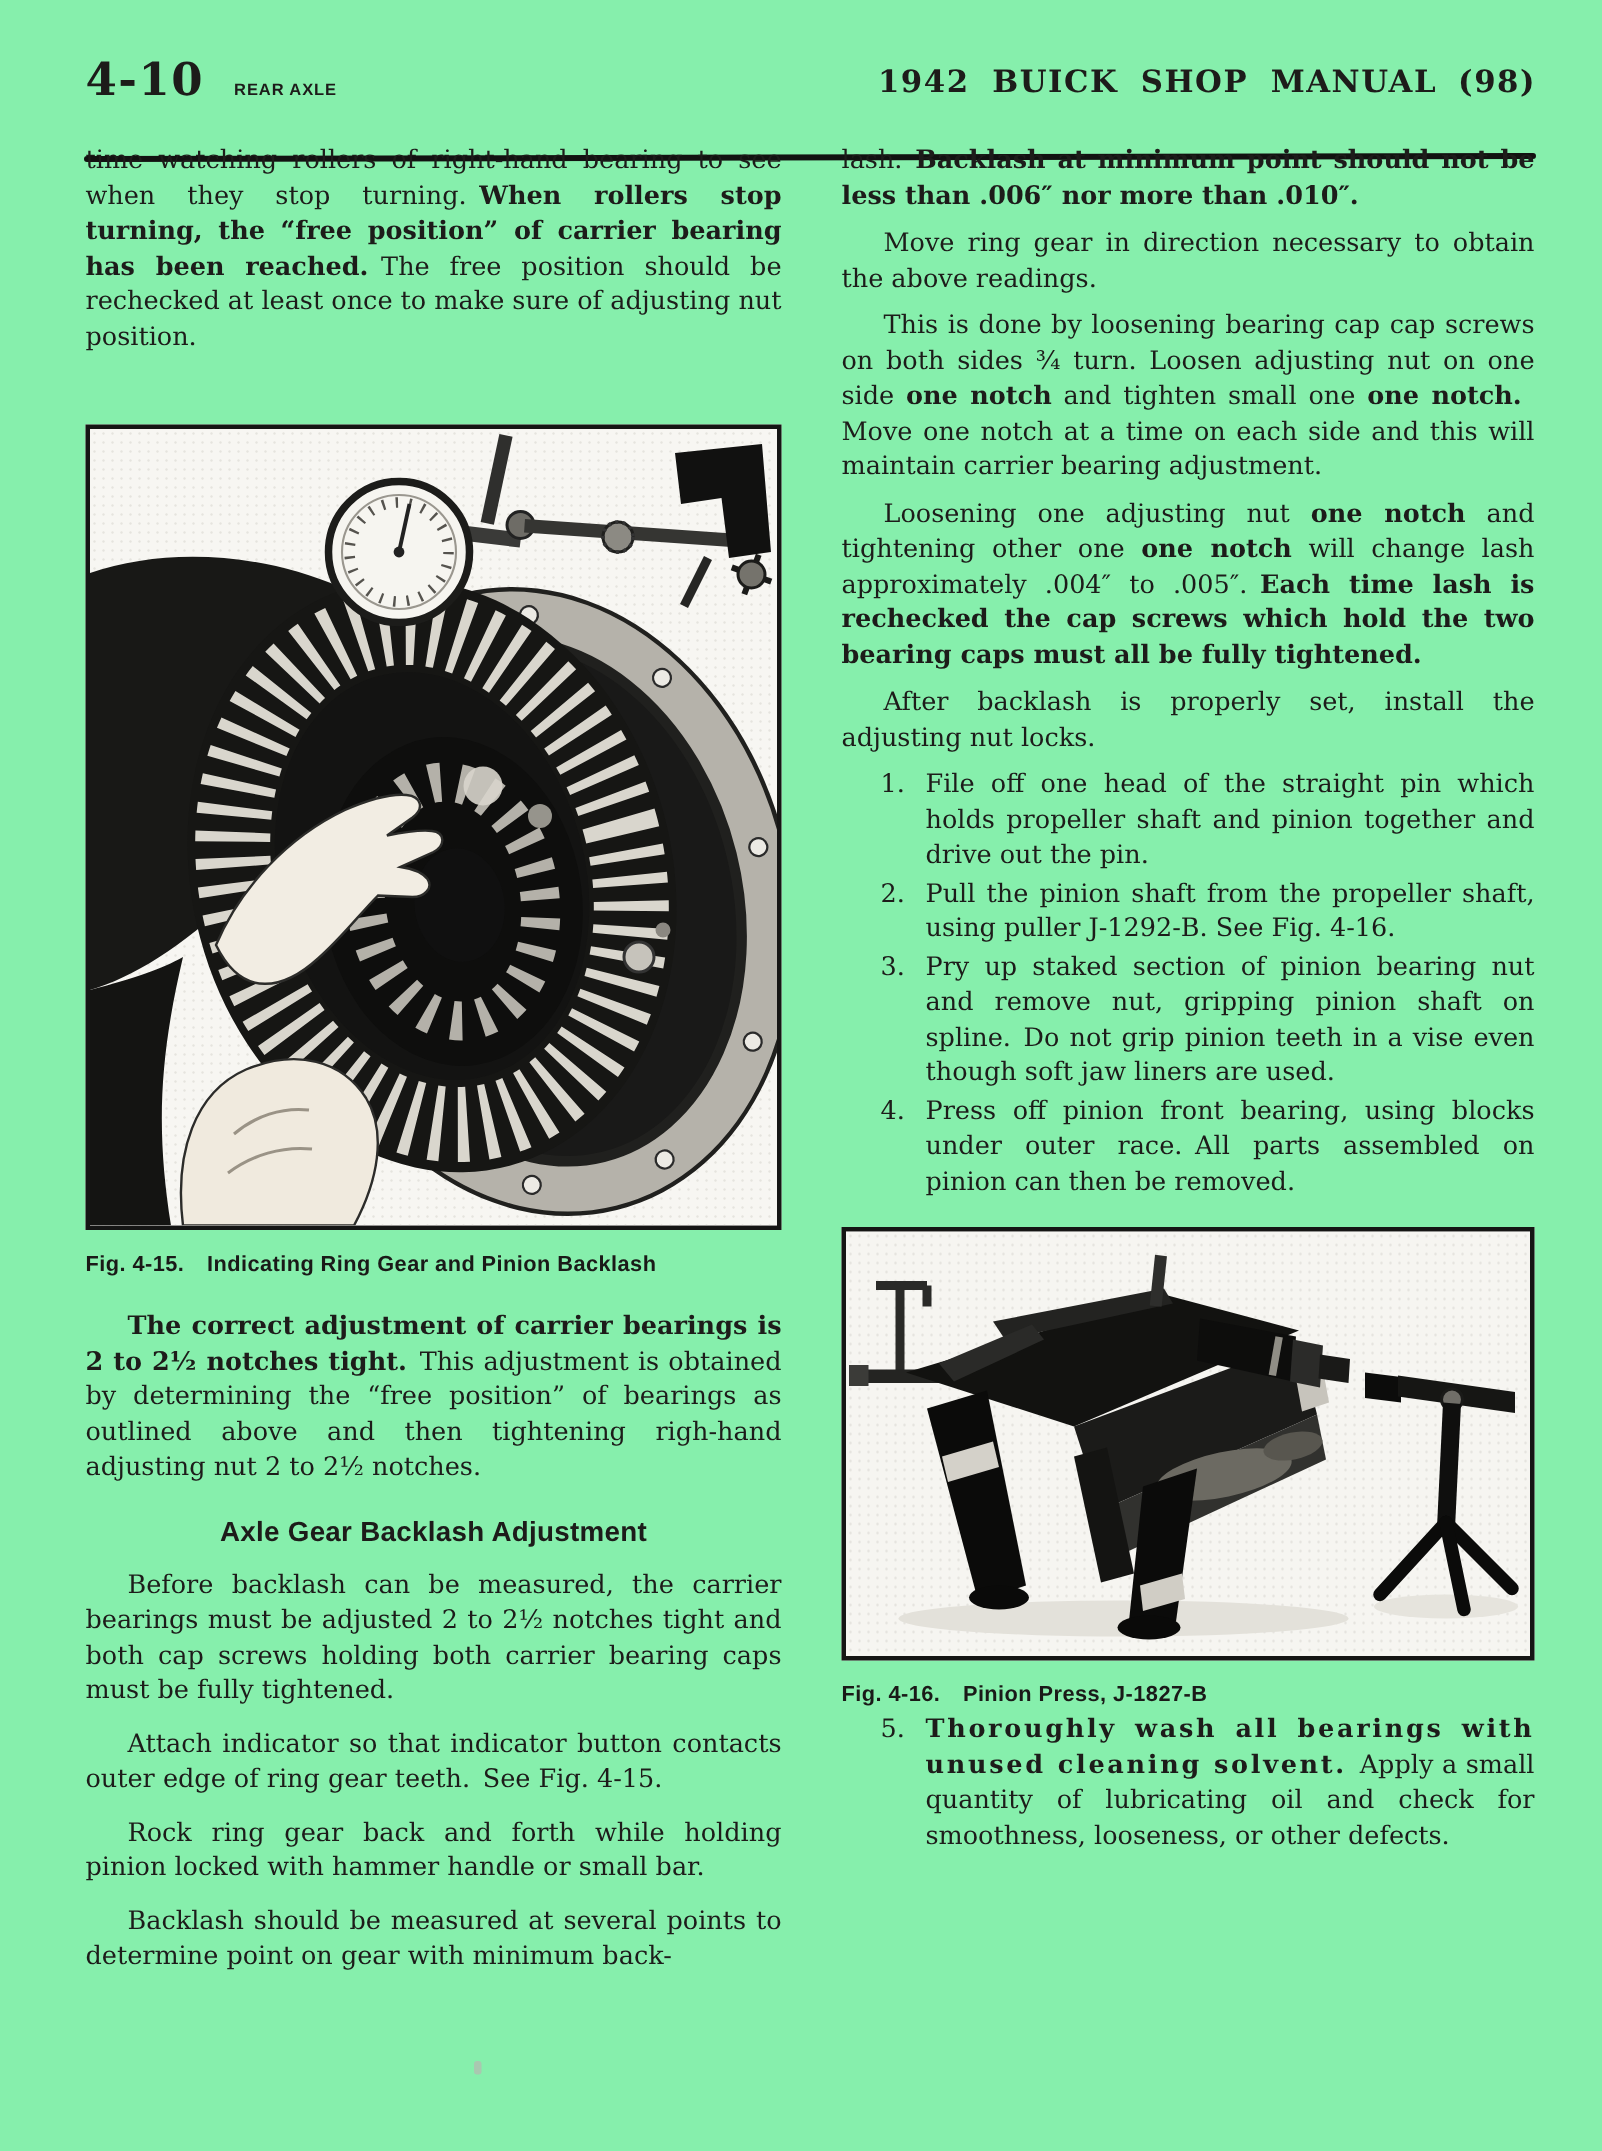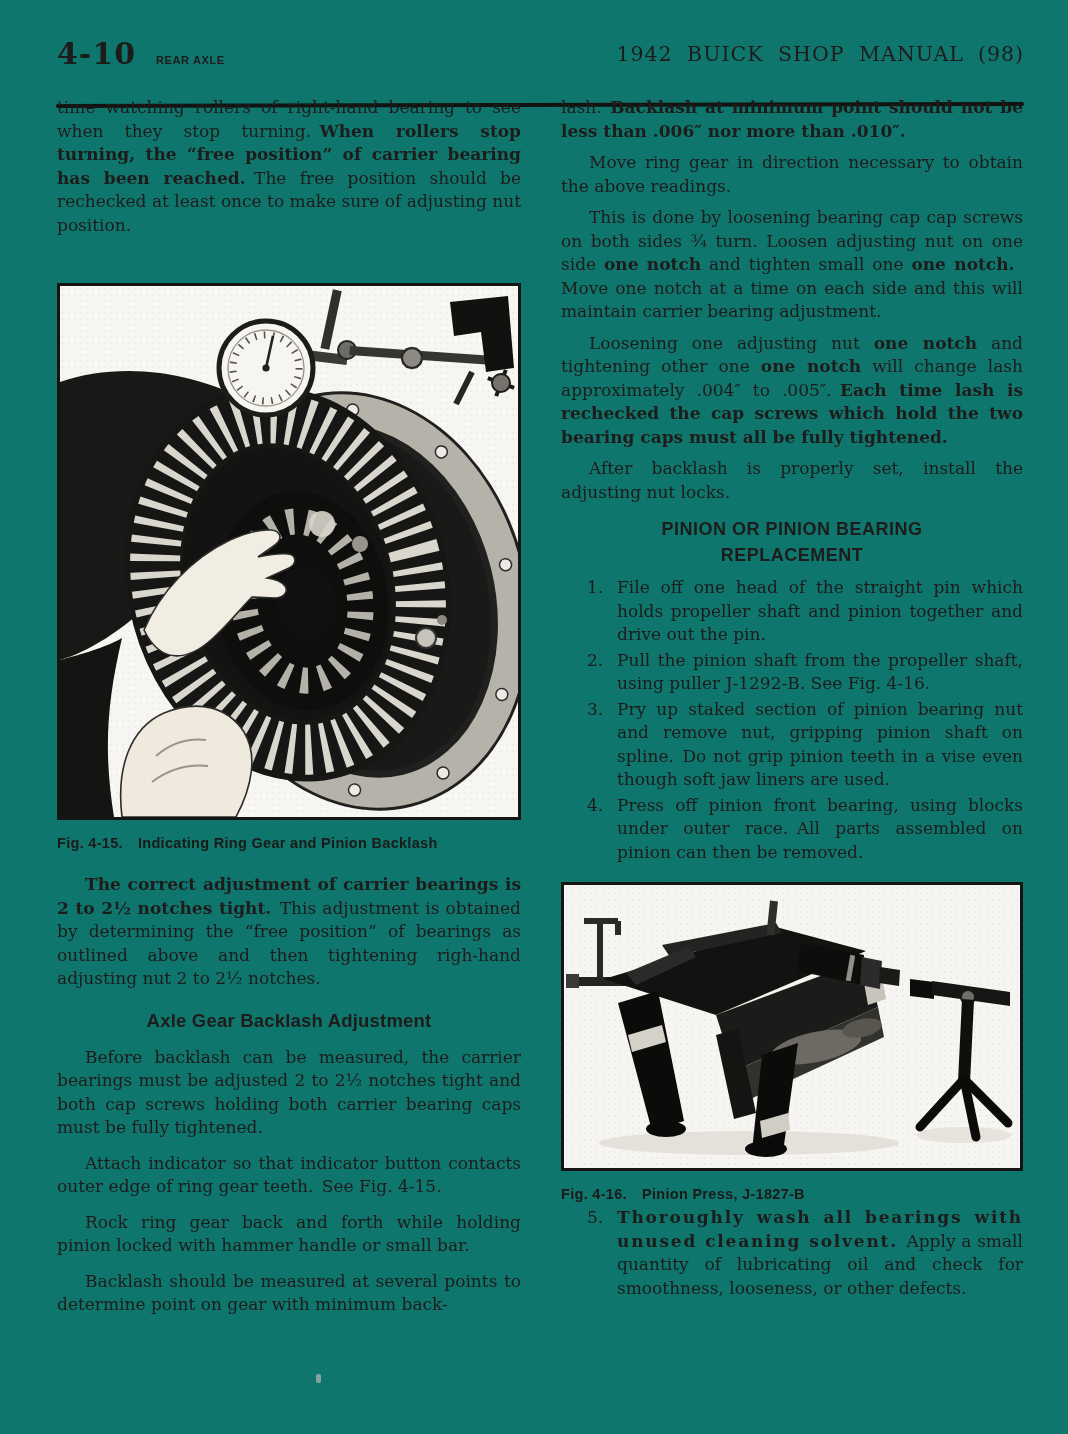--- a/index.html
+++ b/index.html
@@ -1,25 +1,25 @@
 <!DOCTYPE html>
 <html><head>
 <meta charset="utf-8">
 <style>
   html,body{margin:0;padding:0;background:#e9e8e5;}
   .page{
-    position:relative;width:1068px;height:1434px;background:#0f766e;
+    position:relative;width:1068px;height:1434px;background:#86efac;
     font-family:"DejaVu Serif",serif;color:#1d1c1a;overflow:hidden;
     margin:0 auto;
   }
   
   .hdr-left{position:absolute;left:57px;top:36px;display:flex;align-items:baseline;gap:20px;}
   .pagenum{font-size:30px;font-weight:700;letter-spacing:1px;}
   .section{font-family:"Liberation Sans",sans-serif;font-size:11px;font-weight:700;letter-spacing:.6px;}
-  .hdr-right{position:absolute;right:44px;top:42px;font-size:20.5px;font-weight:400;letter-spacing:1px;word-spacing:7px;white-space:nowrap;}
+  .hdr-right{position:absolute;right:44px;top:42px;font-size:20.5px;font-weight:700;letter-spacing:1px;word-spacing:7px;white-space:nowrap;}
   .hdr-right .bookpage{margin-left:14px;}
   .rule{position:absolute;left:56px;top:103px;width:968px;height:4px;background:#121211;border-radius:2px;transform:rotate(-.12deg);}
   
   .col{position:absolute;top:96px;font-size:17px;line-height:23.5px;text-align:justify;}
   .col-left{left:57px;width:464px;}
   .col-right{left:561px;width:462px;}
   p{margin:0;}
   .indent{text-indent:28px;}
   b{font-weight:700;}
   .mt8{margin-top:8px;}  .mt12{margin-top:12px;}  .mt13{margin-top:13px;}
@@ -146,21 +146,20 @@
     <p><span>lash. </span><b>Backlash at minimum point should not be less than .006″ nor more than .010″.</b></p>
 
     <p class="indent mt8">Move ring gear in direction necessary to obtain the above readings.</p>
 
     <p class="indent mt8"><span>This is done by loosening bearing cap cap screws on both sides ¾ turn. Loosen adjusting nut on one side </span><b>one notch</b><span> and tighten small one </span><b>one notch.</b><span> Move one notch at a time on each side and this will maintain carrier bearing adjustment.</span></p>
 
     <p class="indent mt8"><span>Loosening one adjusting nut </span><b>one notch</b><span> and tightening other one </span><b>one notch</b><span> will change lash approximately .004″ to .005″. </span><b>Each time lash is rechecked the cap screws which hold the two bearing caps must all be fully tightened.</b></p>
 
     <p class="indent mt8">After backlash is properly set, install the adjusting nut locks.</p>
 
-    <p class="center-h"><span>PINION OR PINION BEARING</span><br><span>REPLACEMENT</span></p>
 
     <div class="list">
       <div class="li">
         <span class="num">1.</span>
         <span class="txt">File off one head of the straight pin which holds propeller shaft and pinion together and drive out the pin.</span>
       </div>
       <div class="li">
         <span class="num">2.</span>
         <span class="txt">Pull the pinion shaft from the propeller shaft, using puller J-1292-B. See Fig. 4-16.</span>
       </div>

